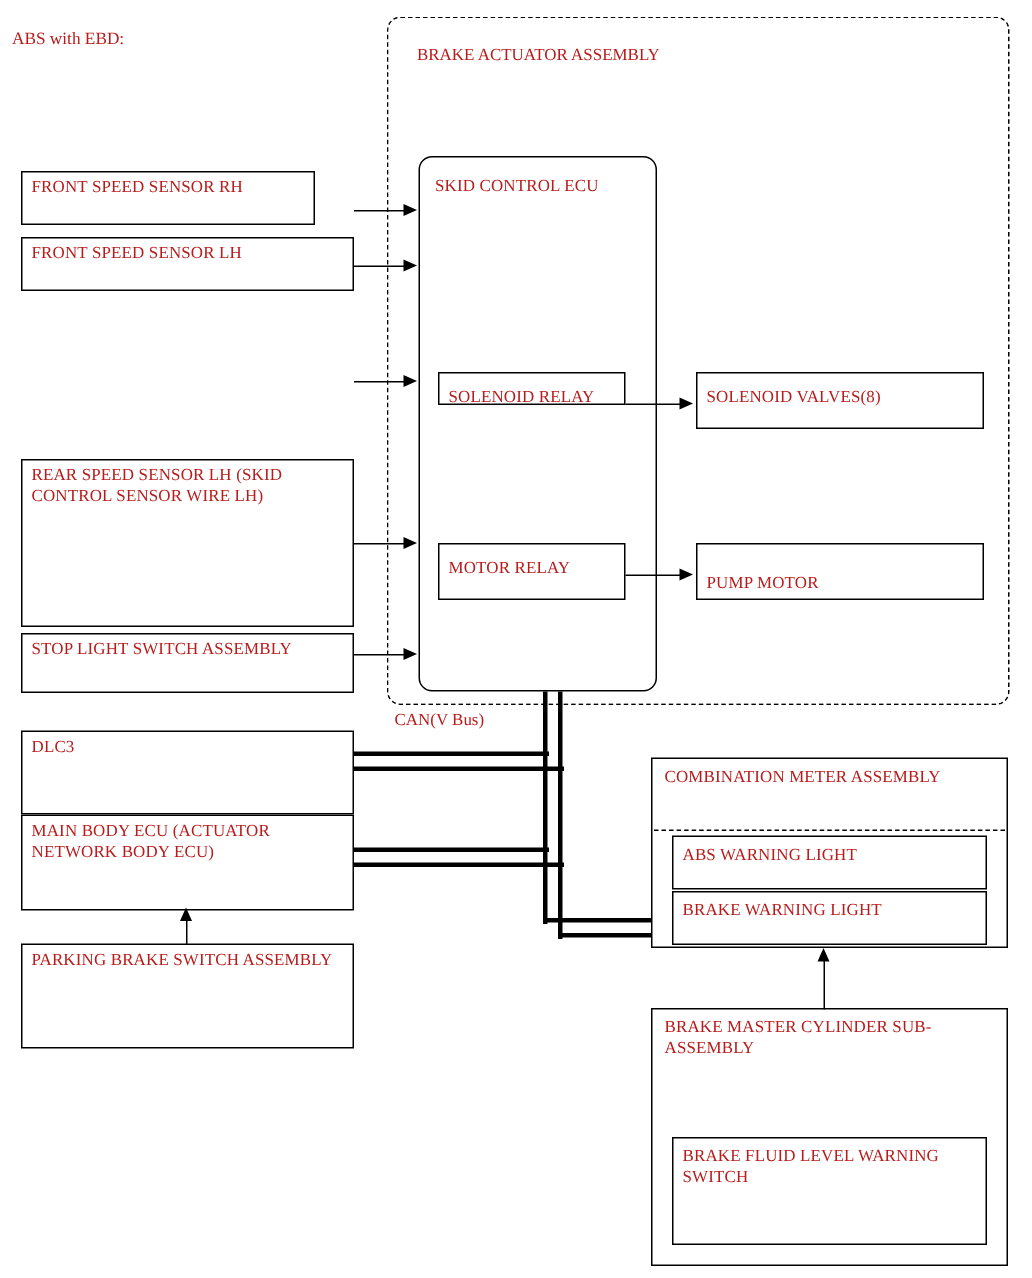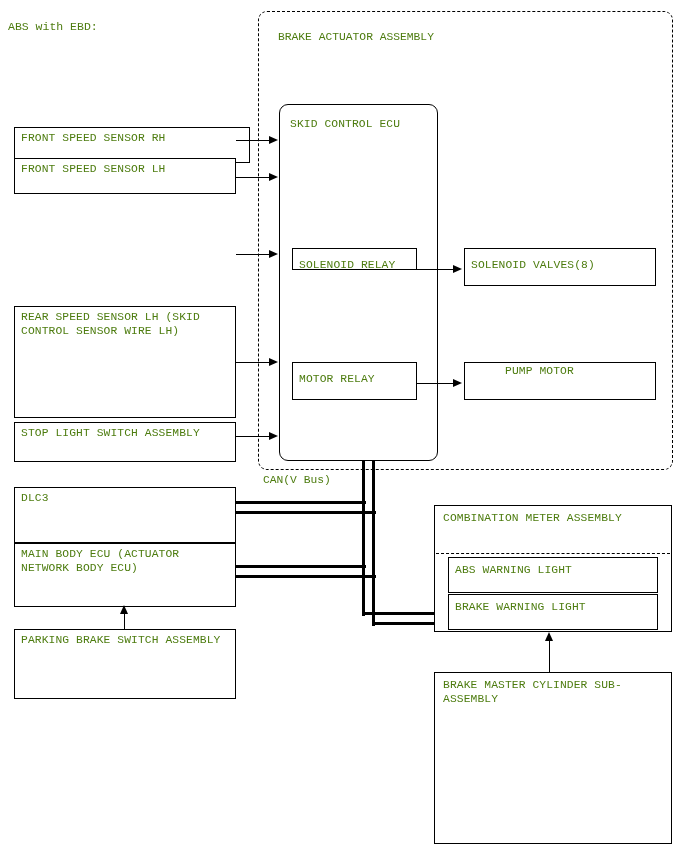--- a/index.html
+++ b/index.html
@@ -5,22 +5,22 @@
   html, body {
     margin: 0;
     padding: 0;
     background: #ffffff;
   }
   #canvas {
     position: relative;
     width: 688px;
     height: 852px;
     background: #ffffff;
-    font-family: Liberation Mono, monospace;
-    color: #4d7c0f;
+    font-family: Liberation Serif, serif;
+    color: #b91c1c;
     overflow: hidden;
   }
   .title {
     position: absolute;
     font-size: 11.5px;
     line-height: 13px;
     white-space: nowrap;
   }
   
   .box {
@@ -114,21 +114,21 @@
 </head>
 <body>
 
 <div id="canvas">
 
   <div class="title" style="left:8px; top:20px;">ABS with EBD:</div>
 
   <div class="dashed-enclosure" style="left:258px; top:11px; width:415px; height:459px;"></div>
   <div class="enclosure-label" style="left:278px; top:31px;">BRAKE ACTUATOR ASSEMBLY</div>
 
-  <div class="box" style="left:14px; top:114px; width:236px; height:36px;margin-top:13px;">
+  <div class="box" style="left:14px; top:114px; width:196px; height:36px;">
     <div class="box-label">FRONT SPEED SENSOR RH</div>
   </div>
   <div class="box" style="left:14px; top:158px; width:222px; height:36px;">
     <div class="box-label">FRONT SPEED SENSOR LH</div>
   </div>
   <div class="box" style="left:14px; top:306px; width:222px; height:112px;">
     <div class="box-label">REAR SPEED SENSOR LH (SKID CONTROL SENSOR WIRE LH)</div>
   </div>
   <div class="box" style="left:14px; top:422px; width:222px; height:40px;">
     <div class="box-label">STOP LIGHT SWITCH ASSEMBLY</div>
@@ -157,21 +157,21 @@
     <div class="box-label" style="top:10px;">SOLENOID RELAY</div>
   </div>
   <div class="box thin" style="left:292px; top:362px; width:125px; height:38px;">
     <div class="box-label" style="top:10px;">MOTOR RELAY</div>
   </div>
 
   <div class="box thin" style="left:464px; top:248px; width:192px; height:38px;">
     <div class="box-label" style="top:10px;">SOLENOID VALVES(8)</div>
   </div>
   <div class="box thin" style="left:464px; top:362px; width:192px; height:38px;">
-    <div class="box-label" style="top:2px;margin-left:34px;">PUMP MOTOR</div>
+    <div class="box-label" style="top:20px;">PUMP MOTOR</div>
   </div>
 
   <div class="hline" style="left:417px; top:269px; width:38px;"></div>
   <div class="arrow-right" style="left:453px; top:265px;"></div>
 
   <div class="hline" style="left:417px; top:383px; width:38px;"></div>
   <div class="arrow-right" style="left:453px; top:379px;"></div>
 
   <div class="can-label" style="left:263px; top:474px;">CAN(V Bus)</div>
 
@@ -208,17 +208,20 @@
   <div class="box thin" style="left:448px; top:557px; width:210px; height:36px;">
     <div class="box-label" style="top:6px;">ABS WARNING LIGHT</div>
   </div>
   <div class="box thin" style="left:448px; top:594px; width:210px; height:36px;">
     <div class="box-label" style="top:6px;">BRAKE WARNING LIGHT</div>
   </div>
 
   <div class="box" style="left:434px; top:672px; width:238px; height:172px;">
     <div class="box-label" style="left:8px; top:6px;">BRAKE MASTER CYLINDER SUB-ASSEMBLY</div>
   </div>
+  <div class="box thin" style="left:448px; top:758px; width:210px; height:72px;">
+    <div class="box-label" style="top:6px;">BRAKE FLUID LEVEL WARNING SWITCH</div>
+  </div>
 
   <div class="vline" style="left:549px; top:639px; height:34px;"></div>
   <div class="arrow-up" style="left:545px; top:632px;"></div>
 
 </div>
 
 </body></html>

